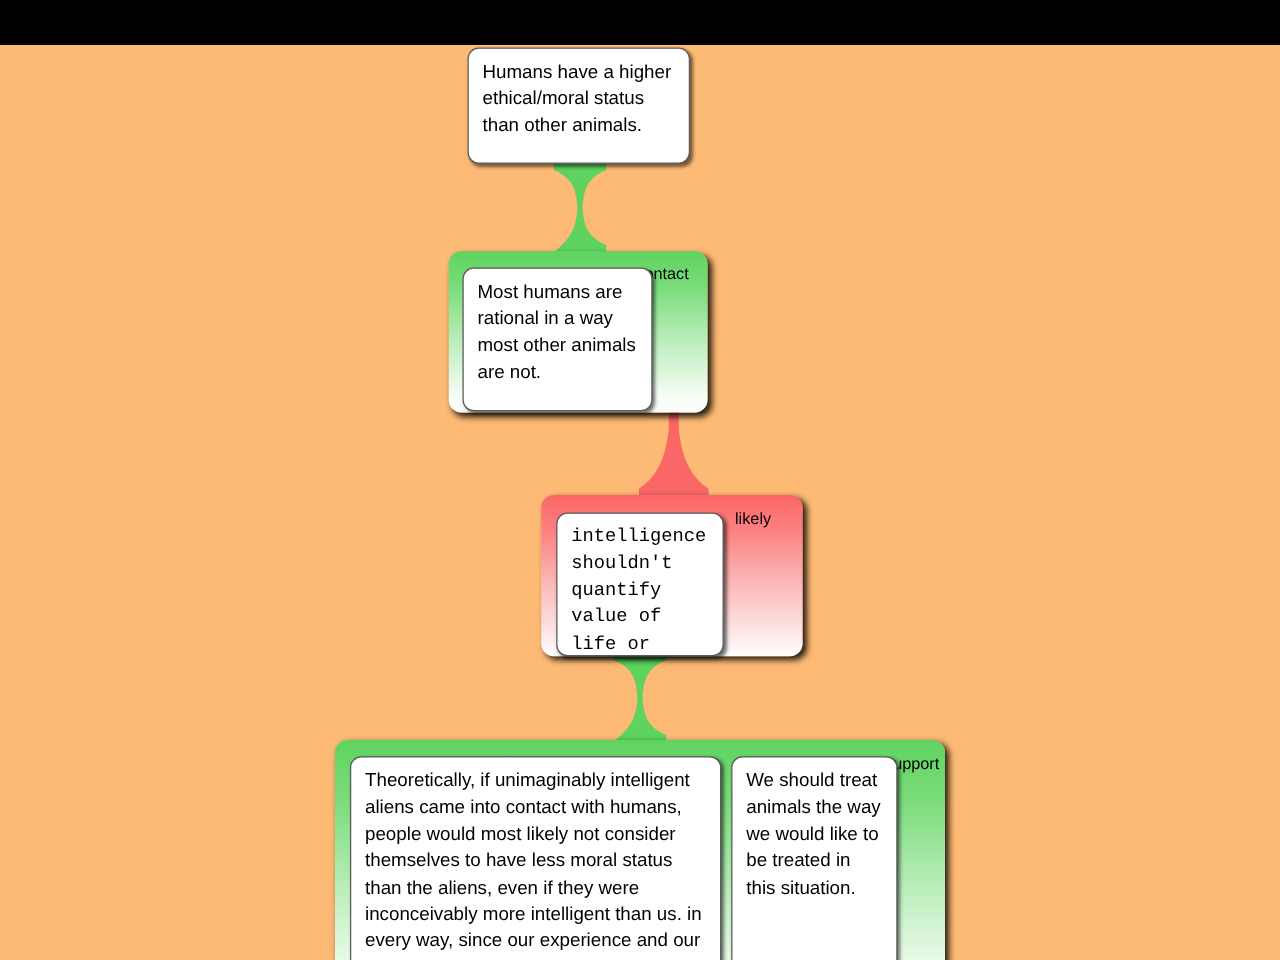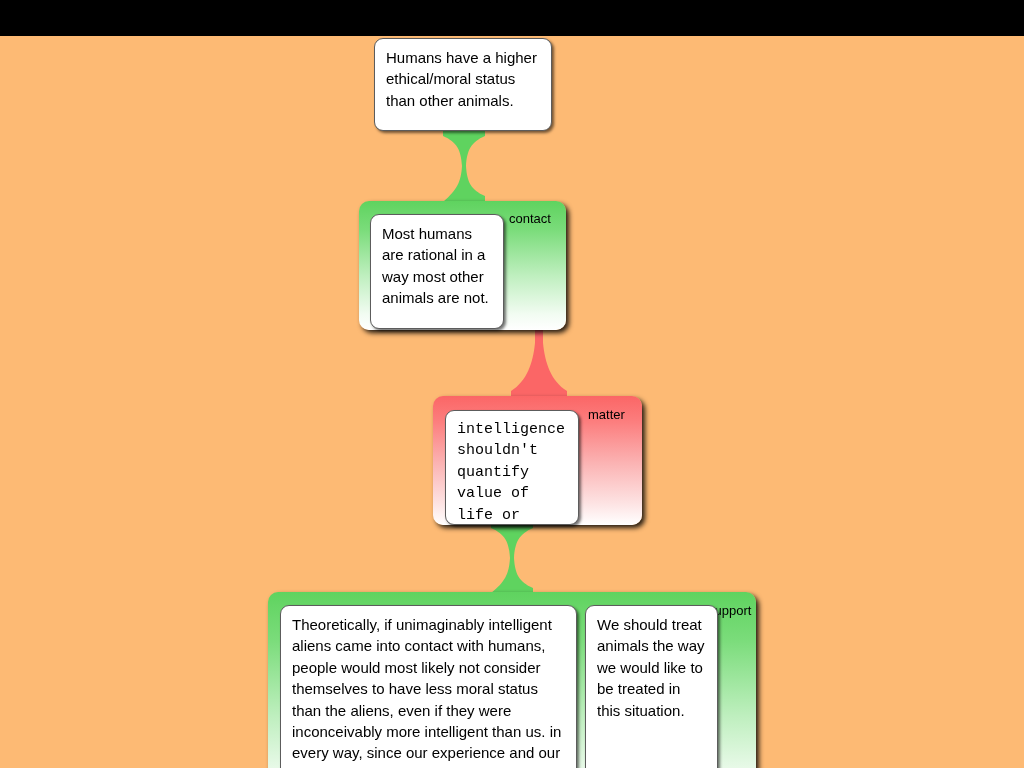--- a/index.html
+++ b/index.html
@@ -102,24 +102,24 @@
     <svg width="46" height="70" viewBox="0 0 46 70" preserveAspectRatio="none">
       <path d="M 2 0 L 44 0 L 44 5 C 30 11 26 19 25 35 C 26 51 30 59 44 65 L 44 70 L 2 70 C 16 59 20 51 21 35 C 20 19 16 11 2 5 Z" fill="#5FD35F"></path>
     </svg>
   </div>
 
   <div class="card" style="left:374px; top:2px; width:178px; height:93px;">Humans have a higher ethical/moral status than other animals.</div>
 
   <div class="claim-box green" style="left:359px; top:165px; width:207px; height:129px;">
     <span class="relation-label" style="left:150px; top:10px;">contact</span>
   </div>
-  <div class="card" style="left:370px; top:178px; width:134px; height:115px;">Most humans are rational in a way most other animals are not.</div>
+  <div class="card" style="left:370px; top:178px; width:152px; height:115px;">Most humans are rational in a way most other animals are not.</div>
 
   <div class="claim-box red" style="left:433px; top:360px; width:209px; height:129px;">
-    <span class="relation-label" style="left:155px; top:11px;">matter</span>
+    <span class="relation-label" style="left:155px; top:11px;">likely</span>
   </div>
   <div class="card" style="left:445px; top:374px; width:134px; height:115px;font-family:Liberation Mono, monospace;">intelligence shouldn't quantify value of life or interests.</div>
 
   <div class="claim-box green" style="left:268px; top:556px; width:488px; height:215px;">
     <span class="relation-label" style="left:440px; top:11px;">support</span>
   </div>
   <div class="card" style="left:280px; top:569px; width:297px; height:202px;">Theoretically, if unimaginably intelligent aliens came into contact with humans, people would most likely not consider themselves to have less moral status than the aliens, even if they were inconceivably more intelligent than us. in every way, since our experience and our emotions still matter to us.</div>
   <div class="card" style="left:585px; top:569px; width:133px; height:178px;">We should treat animals the way we would like to be treated in this situation.</div>
 
 </div>

